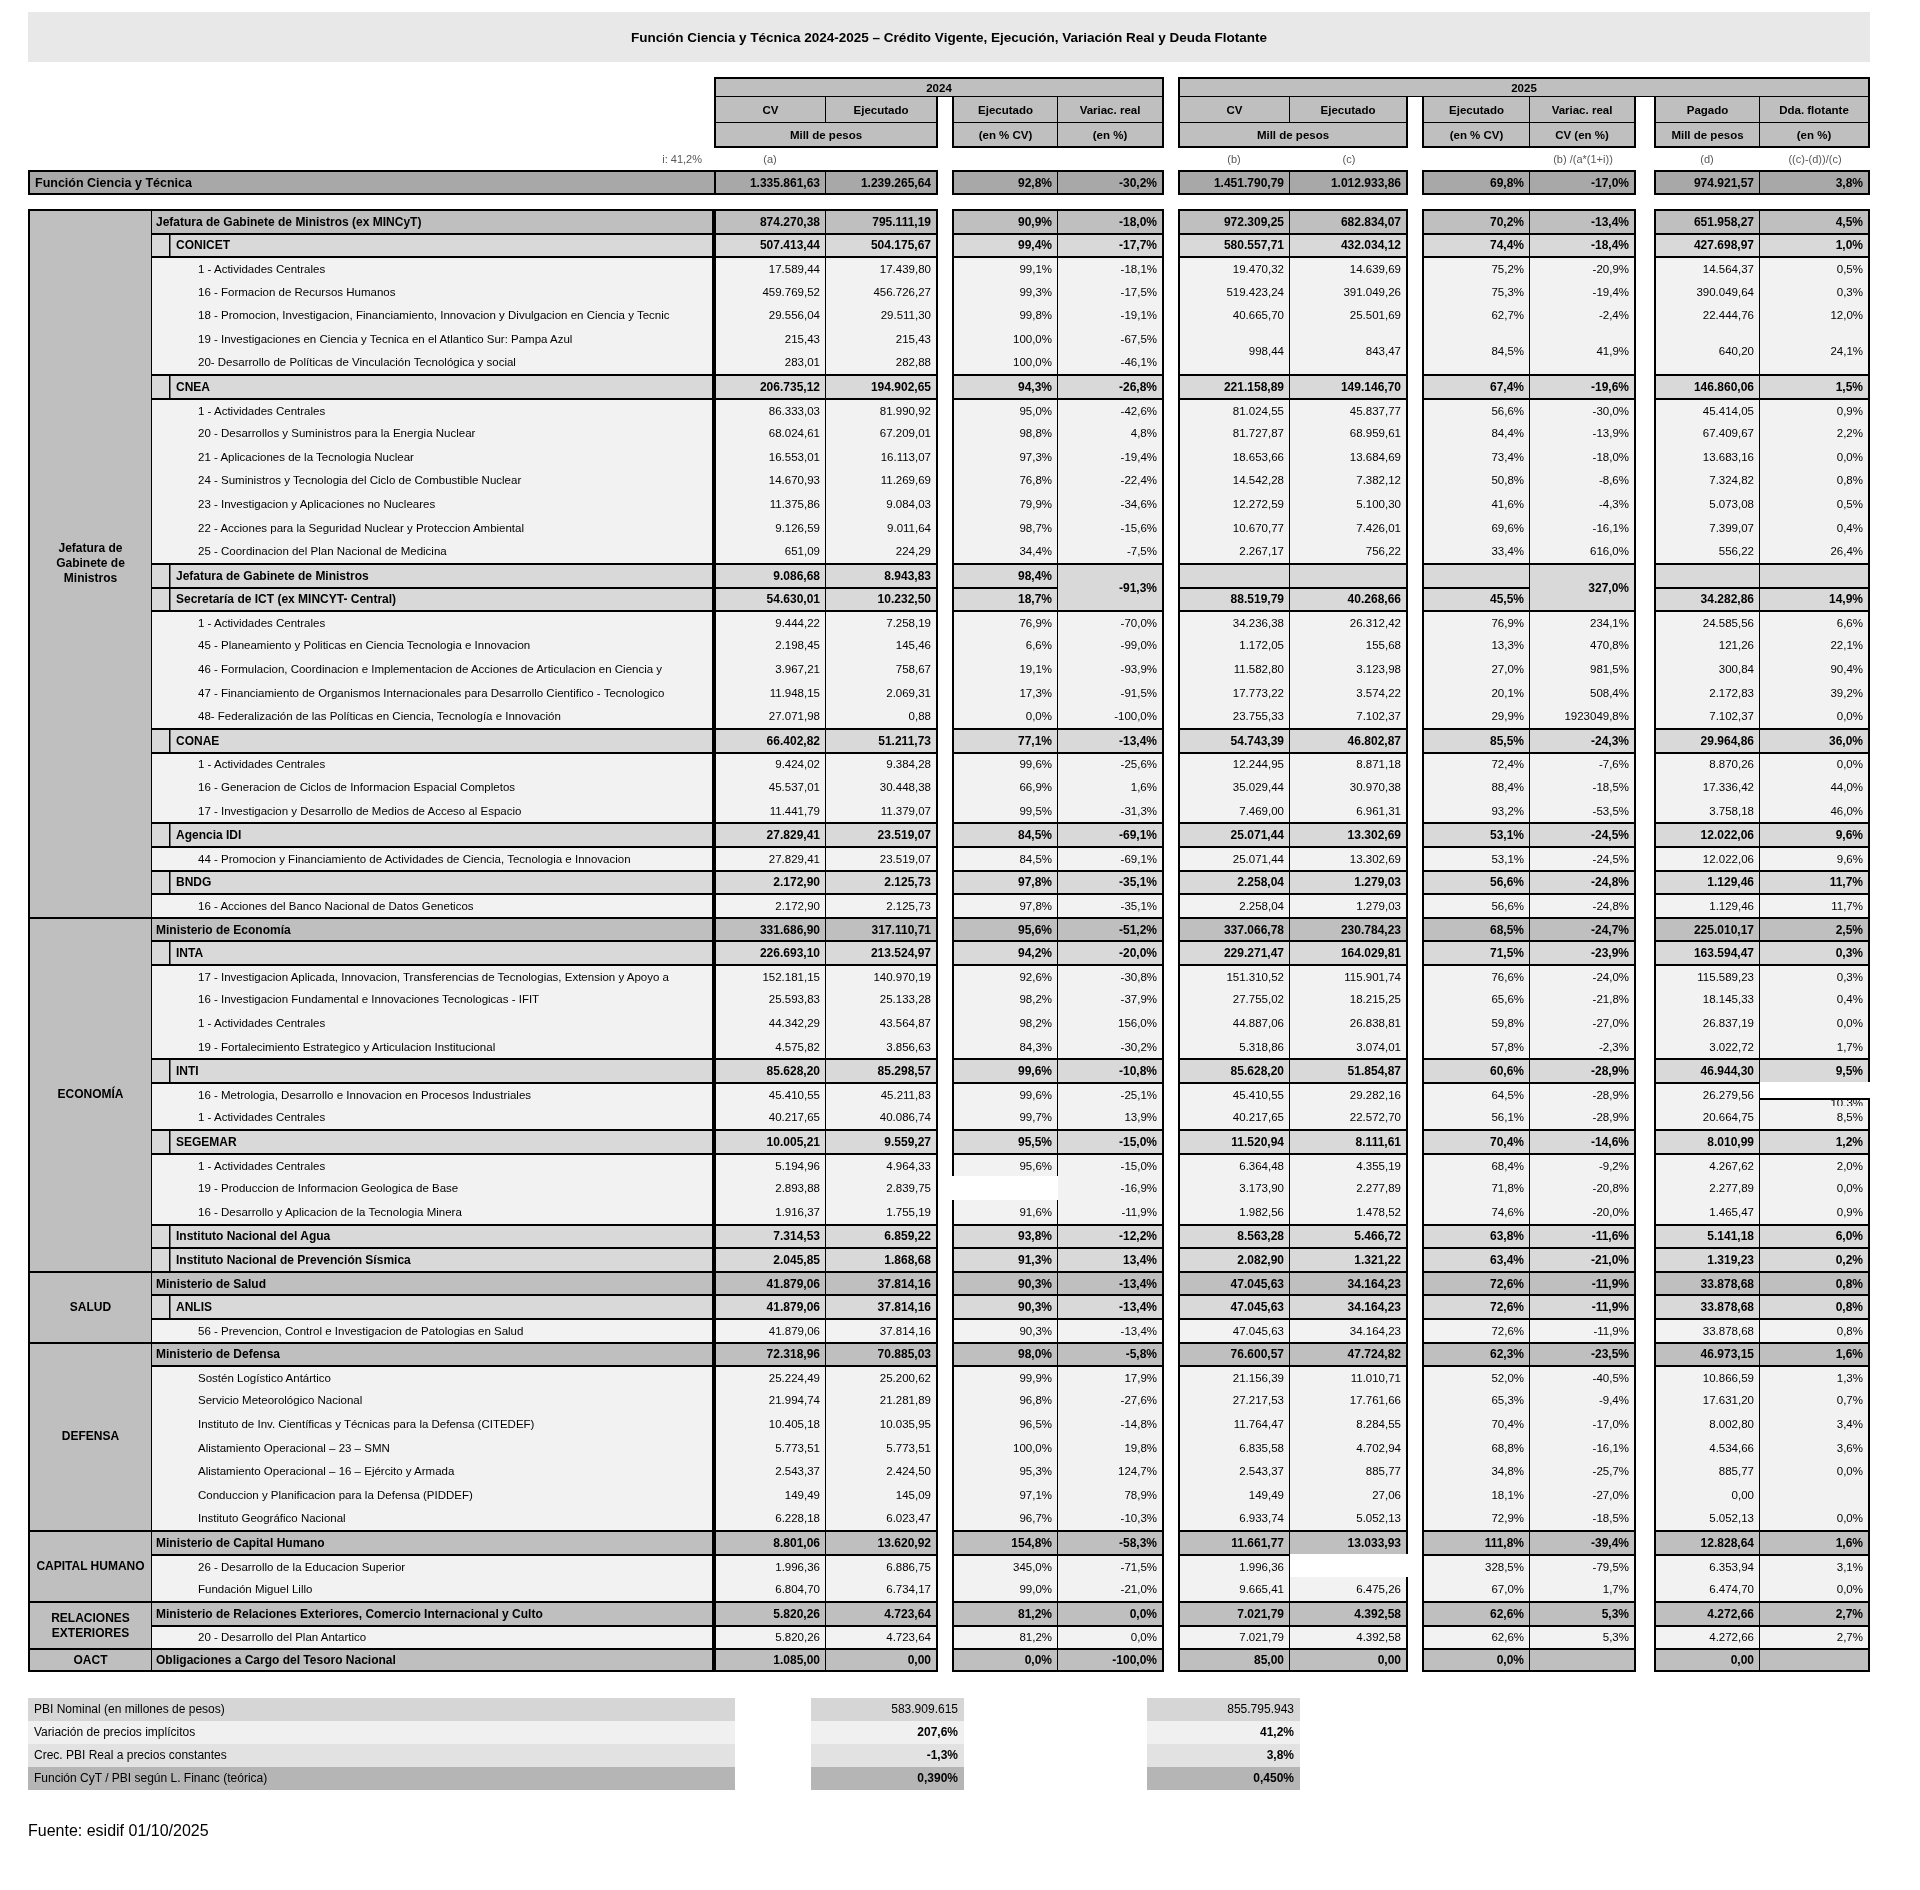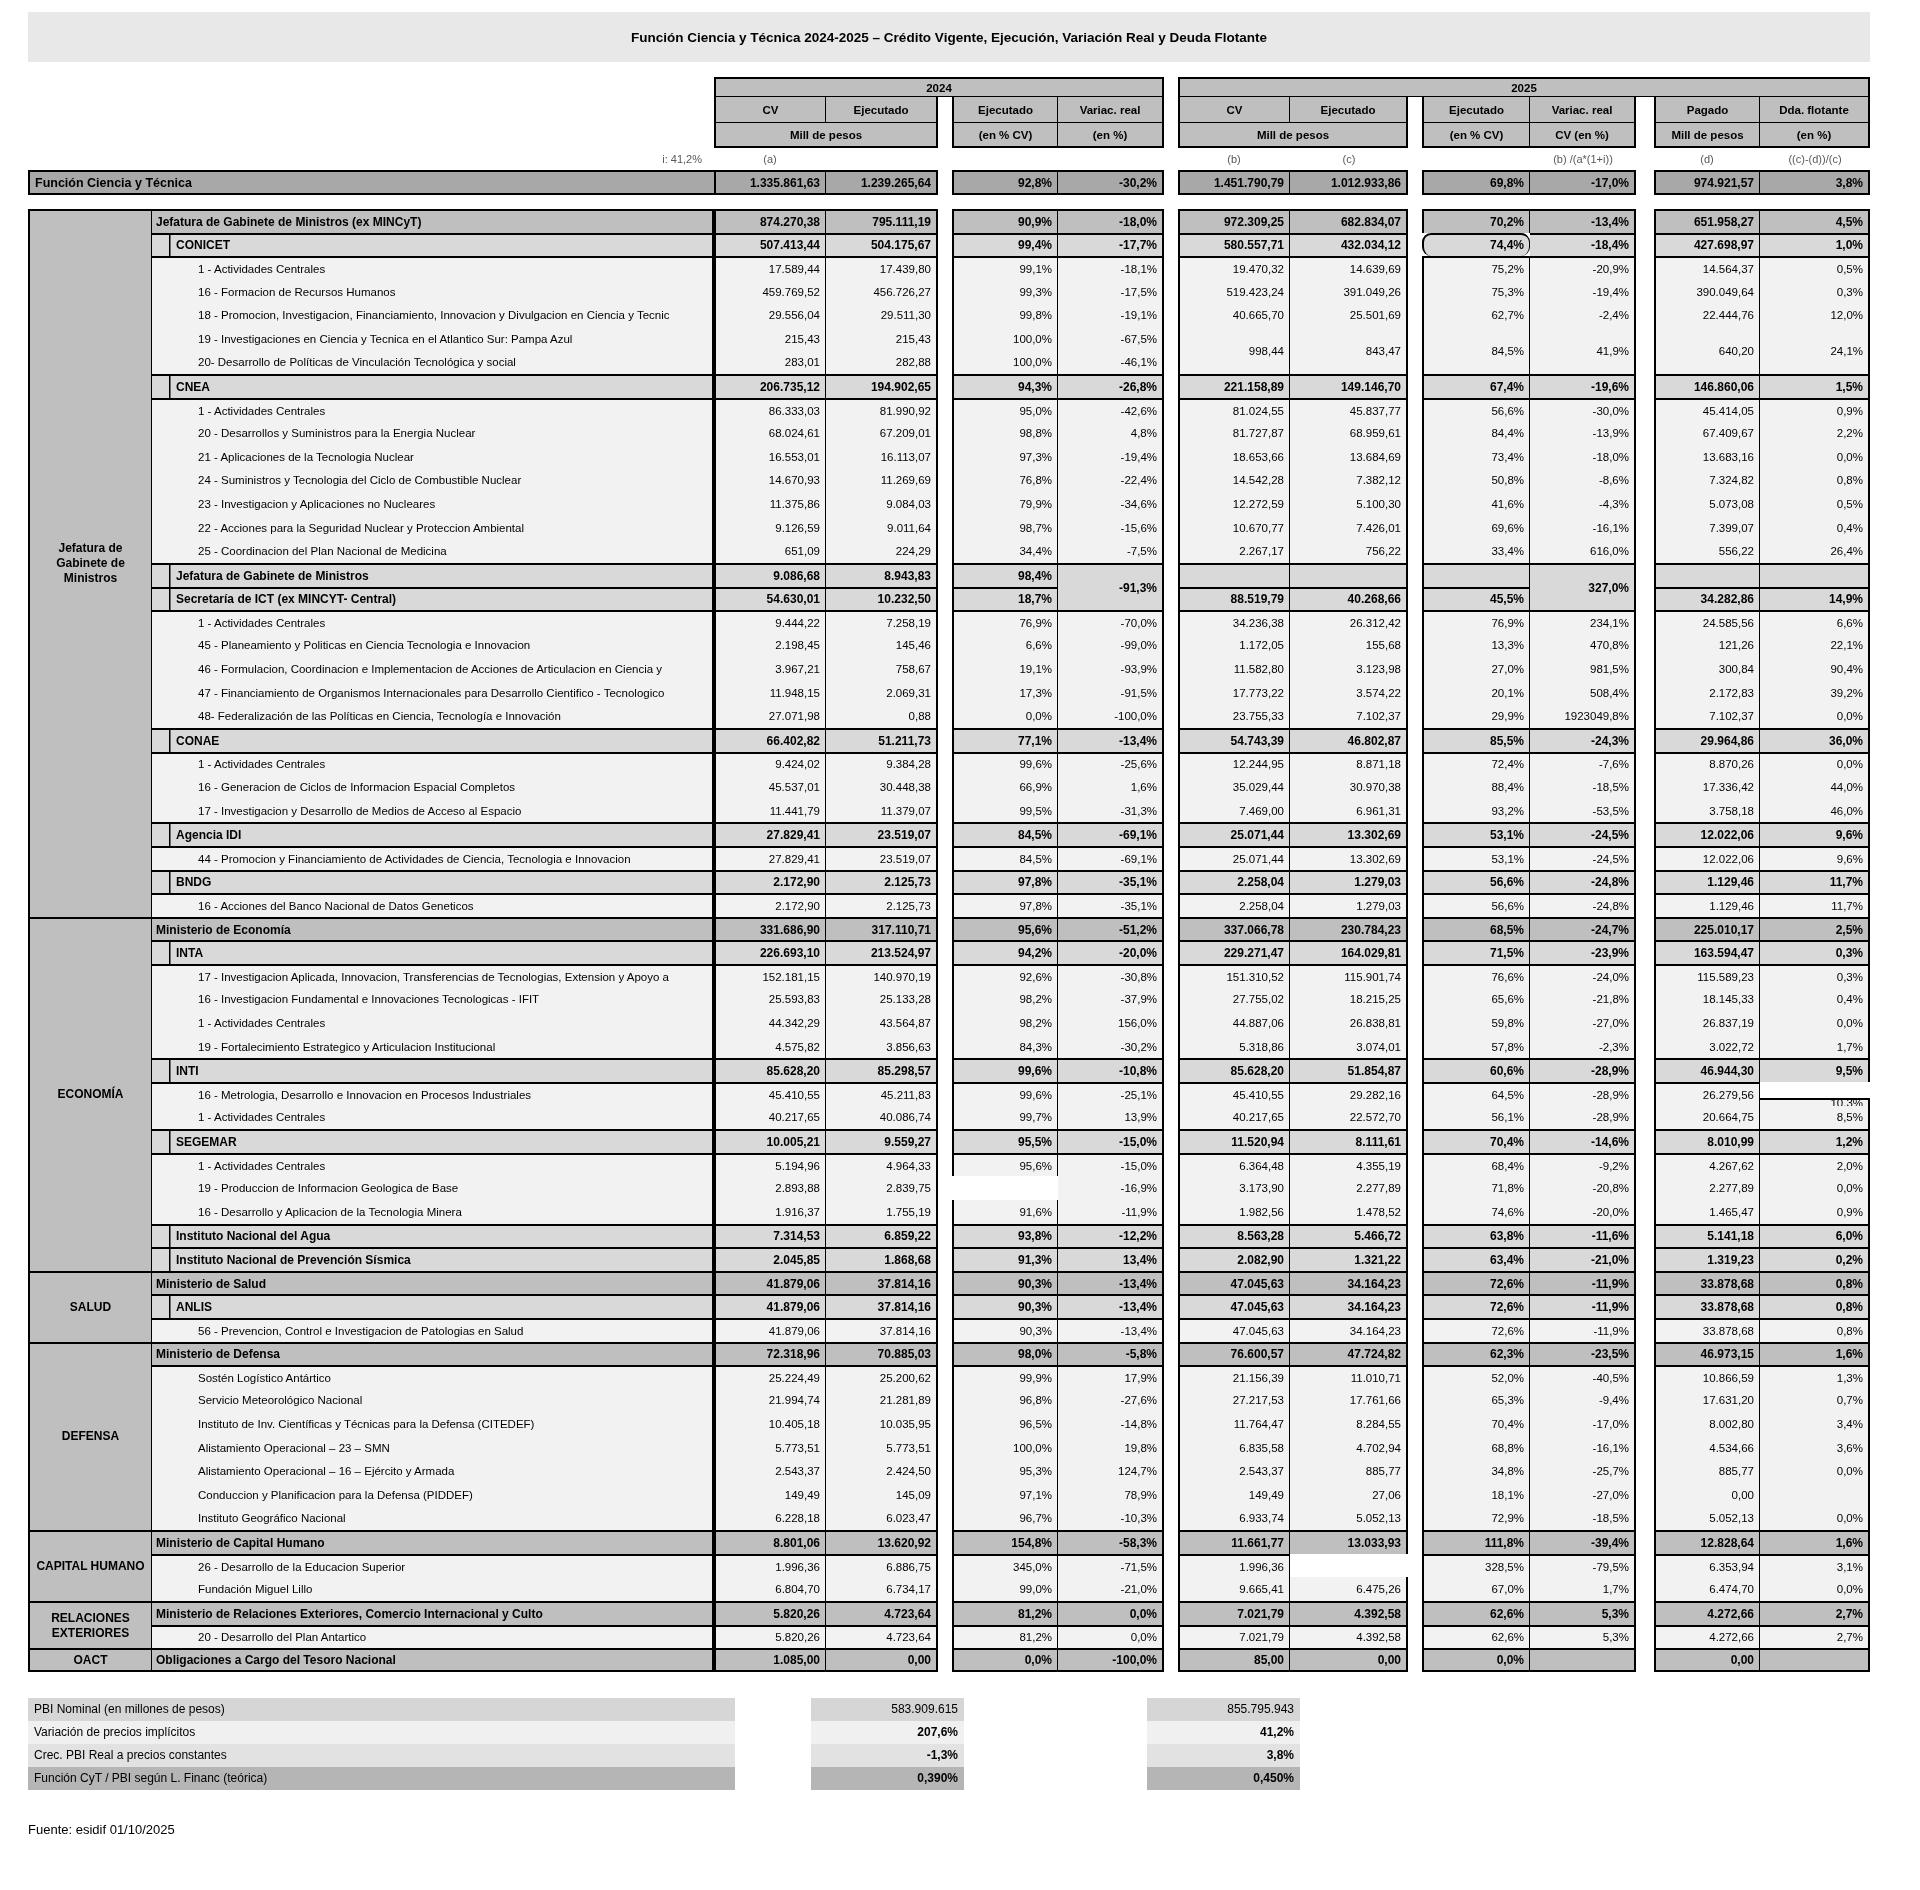--- a/index.html
+++ b/index.html
@@ -39,21 +39,21 @@
   .sumrow{display:flex;height:23px;}
   .slab{width:701px;display:flex;align-items:center;padding-left:6px;font-size:12px;white-space:nowrap;overflow:hidden;}
   .sgap1{width:76px;}.sgap2{width:183px;}
   .sv{width:147px;display:flex;align-items:center;justify-content:flex-end;padding-right:6px;font-size:12px;}
   .sumrow:nth-child(1) .slab,.sumrow:nth-child(1) .sv{background:#d6d6d6;}
   .sumrow:nth-child(2) .slab,.sumrow:nth-child(2) .sv{background:#f0f0f0;}
   .sumrow:nth-child(3) .slab,.sumrow:nth-child(3) .sv{background:#e2e2e2;}
   .sumrow:nth-child(4) .slab,.sumrow:nth-child(4) .sv,
   .sumrow:nth-child(5) .slab,.sumrow:nth-child(5) .sv{background:#b5b5b5;}
   .sumrow:nth-child(n+2) .sv{font-weight:bold;}
-  .fuente{margin-top:32px;font-size:13px;}
+  .fuente{margin-top:32px;font-size:16px;}
 </style>
 </head>
 <body>
 
 <div class="page">
 
   <div class="title-band">
     <span>Función Ciencia y Técnica 2024-2025 – Crédito Vigente, Ejecución, Variación Real y Deuda Flotante</span>
   </div>
 
@@ -118,21 +118,21 @@
         <div class="num m gr bt2" style="grid-area: 1 / 13;">-13,4%</div>
         <div class="num m gl dr bt2" style="grid-area: 1 / 15;">651.958,27</div>
         <div class="num m gr bt2" style="grid-area: 1 / 16;">4,5%</div>
         <div class="lab e bt2" style="grid-area: 2 / 2;">CONICET</div>
         <div class="num e gl dr bt2" style="grid-area: 2 / 3;">507.413,44</div>
         <div class="num e gr bt2" style="grid-area: 2 / 4;">504.175,67</div>
         <div class="num e gl dr bt2" style="grid-area: 2 / 6;">99,4%</div>
         <div class="num e gr bt2" style="grid-area: 2 / 7;">-17,7%</div>
         <div class="num e gl dr bt2" style="grid-area: 2 / 9;">580.557,71</div>
         <div class="num e gr bt2" style="grid-area: 2 / 10;">432.034,12</div>
-        <div class="num e gl dr bt2" style="grid-area: 2 / 12; border-radius: 9px;">74,4%</div>
+        <div class="num e gl dr bt2" style="grid-area: 2 / 12;">74,4%</div>
         <div class="num e gr bt2" style="grid-area: 2 / 13;">-18,4%</div>
         <div class="num e gl dr bt2" style="grid-area: 2 / 15;">427.698,97</div>
         <div class="num e gr bt2" style="grid-area: 2 / 16;">1,0%</div>
         <div class="lab p bt2" style="grid-area: 3 / 2;">1 - Actividades Centrales</div>
         <div class="num p gl dr bt2" style="grid-area: 3 / 3;">17.589,44</div>
         <div class="num p gr bt2" style="grid-area: 3 / 4;">17.439,80</div>
         <div class="num p gl dr bt2" style="grid-area: 3 / 6;">99,1%</div>
         <div class="num p gr bt2" style="grid-area: 3 / 7;">-18,1%</div>
         <div class="num p gl dr bt2" style="grid-area: 3 / 9;">19.470,32</div>
         <div class="num p gr bt2" style="grid-area: 3 / 10;">14.639,69</div>

